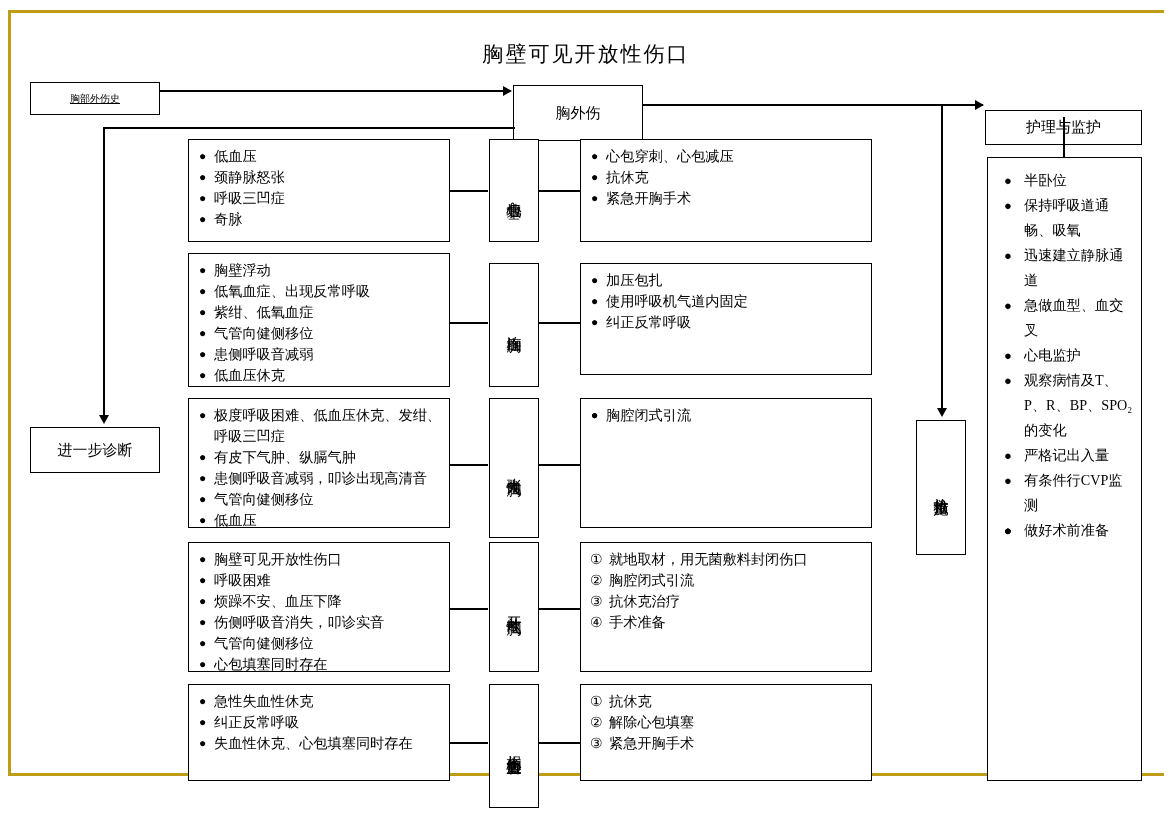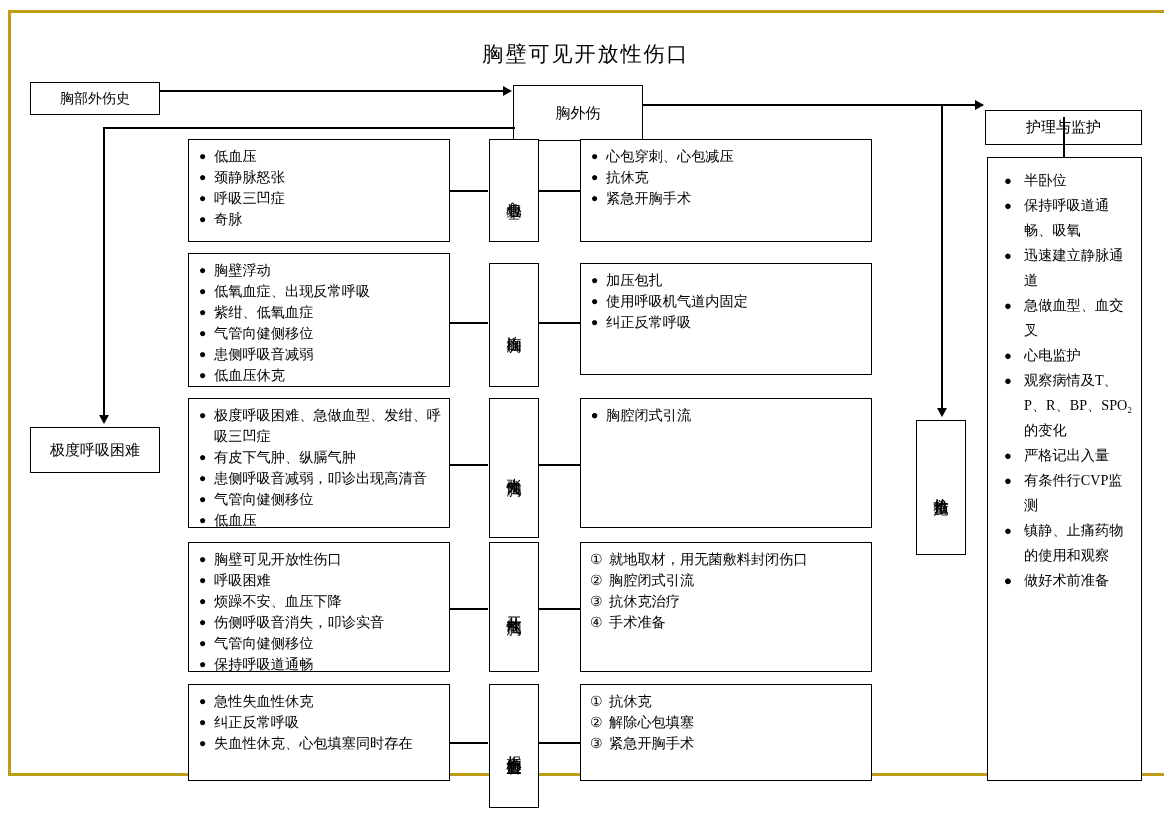--- a/index.html
+++ b/index.html
@@ -47,52 +47,52 @@
 </style>
 </head>
 <body>
 
 <div id="frame-top"></div>
 <div id="frame-left"></div>
 <div id="frame-bottom"></div>
 
 <div class="title">胸壁可见开放性伤口</div>
 
-<div class="box ctr" style="left:30px;top:82px;width:130px;height:33px;font-size:14px;">胸部外伤史</div>
+<div class="box ctr" style="left:30px;top:82px;width:130px;height:33px;font-size:10px;text-decoration:underline;">胸部外伤史</div>
 
 <div class="box ctr" style="left:513px;top:85px;width:130px;height:56px;font-size:15px;">胸外伤</div>
 
 <div class="hline" style="left:160px;top:90px;width:344px;"></div>
 <div class="arrow-r" style="left:503px;top:86px;"></div>
 
 <div class="hline" style="left:103px;top:127px;width:412px;"></div>
 <div class="vline" style="left:103px;top:127px;height:288px;"></div>
 <div class="arrow-d" style="left:99px;top:415px;"></div>
-<div class="box ctr" style="left:30px;top:427px;width:130px;height:46px;font-size:15px;">极度呼吸困难</div>
+<div class="box ctr" style="left:30px;top:427px;width:130px;height:46px;font-size:15px;">进一步诊断</div>
 
 <div class="hline" style="left:643px;top:104px;width:340px;"></div>
 <div class="arrow-r" style="left:975px;top:100px;"></div>
 <div class="vline" style="left:941px;top:104px;height:304px;"></div>
 <div class="arrow-d" style="left:937px;top:408px;"></div>
 
 <div class="box vbox" style="left:916px;top:420px;width:50px;height:135px;">抢救措施</div>
 
 <div class="box ctr" style="left:985px;top:82px;width:157px;height:35px;font-size:15px;margin-top:28px;">护理与监护</div>
 <div class="vline" style="left:1063px;top:117px;height:40px;"></div>
 
 <div class="box nurse" style="left:987px;top:157px;width:155px;height:624px;">
   <div class="li"><span class="bul">●</span><span>半卧位</span></div>
   <div class="li"><span class="bul">●</span><span>保持呼吸道通畅、吸氧</span></div>
   <div class="li"><span class="bul">●</span><span>迅速建立静脉通道</span></div>
   <div class="li"><span class="bul">●</span><span>急做血型、血交叉</span></div>
   <div class="li"><span class="bul">●</span><span>心电监护</span></div>
   <div class="li"><span class="bul">●</span><span>观察病情及T、P、R、BP、SPO₂的变化</span></div>
   <div class="li"><span class="bul">●</span><span>严格记出入量</span></div>
   <div class="li"><span class="bul">●</span><span>有条件行CVP监测</span></div>
-  <div class="li"><span class="bul">●</span><span>镇静、止痛药物的使用和观察</span></div>
+  <div class="li"><span class="bul">●</span></div>
   <div class="li"><span class="bul">●</span></div>
   <div class="li"><span class="bul">●</span><span>做好术前准备</span></div>
 </div>
 
 <div class="box blist" style="left:188px;top:139px;width:262px;height:103px;">
   <div class="li"><span class="bul">●</span><span>低血压</span></div>
   <div class="li"><span class="bul">●</span><span>颈静脉怒张</span></div>
   <div class="li"><span class="bul">●</span><span>呼吸三凹症</span></div>
   <div class="li"><span class="bul">●</span><span>奇脉</span></div>
 </div>
@@ -116,41 +116,41 @@
 <div class="hline" style="left:450px;top:322px;width:38px;"></div>
 <div class="box vbox" style="left:489px;top:263px;width:50px;height:124px;">连枷胸</div>
 <div class="hline" style="left:539px;top:322px;width:41px;"></div>
 <div class="box blist" style="left:580px;top:263px;width:292px;height:112px;">
   <div class="li"><span class="bul">●</span><span>加压包扎</span></div>
   <div class="li"><span class="bul">●</span><span>使用呼吸机气道内固定</span></div>
   <div class="li"><span class="bul">●</span><span>纠正反常呼吸</span></div>
 </div>
 
 <div class="box blist" style="left:188px;top:398px;width:262px;height:130px;">
-  <div class="li"><span class="bul">●</span><span>极度呼吸困难、急做血型、发绀、呼吸三凹症</span></div>
+  <div class="li"><span class="bul">●</span><span>极度呼吸困难、低血压休克、发绀、呼吸三凹症</span></div>
   <div class="li"><span class="bul">●</span><span>有皮下气肿、纵膈气肿</span></div>
   <div class="li"><span class="bul">●</span><span>患侧呼吸音减弱，叩诊出现高清音</span></div>
   <div class="li"><span class="bul">●</span><span>气管向健侧移位</span></div>
   <div class="li"><span class="bul">●</span><span>低血压</span></div>
 </div>
 <div class="hline" style="left:450px;top:464px;width:38px;"></div>
 <div class="box vbox" style="left:489px;top:398px;width:50px;height:140px;">张力性气胸</div>
 <div class="hline" style="left:539px;top:464px;width:41px;"></div>
 <div class="box blist" style="left:580px;top:398px;width:292px;height:130px;">
   <div class="li"><span class="bul">●</span></div>
   <div class="li"><span class="bul">●</span><span>胸腔闭式引流</span></div>
 </div>
 
 <div class="box blist" style="left:188px;top:542px;width:262px;height:130px;">
   <div class="li"><span class="bul">●</span><span>胸壁可见开放性伤口</span></div>
   <div class="li"><span class="bul">●</span><span>呼吸困难</span></div>
   <div class="li"><span class="bul">●</span><span>烦躁不安、血压下降</span></div>
   <div class="li"><span class="bul">●</span><span>伤侧呼吸音消失，叩诊实音</span></div>
   <div class="li"><span class="bul">●</span><span>气管向健侧移位</span></div>
-  <div class="li"><span class="bul">●</span><span>保持呼吸道通畅</span></div>
+  <div class="li"><span class="bul">●</span><span>心包填塞同时存在</span></div>
 </div>
 <div class="hline" style="left:450px;top:608px;width:38px;"></div>
 <div class="box vbox" style="left:489px;top:542px;width:50px;height:130px;">开放性气胸</div>
 <div class="hline" style="left:539px;top:608px;width:41px;"></div>
 <div class="box blist" style="left:580px;top:542px;width:292px;height:130px;">
   <div class="li numbered"><span class="num">①</span><span>就地取材，用无菌敷料封闭伤口</span></div>
   <div class="li numbered"><span class="num">②</span><span>胸腔闭式引流</span></div>
   <div class="li numbered"><span class="num">③</span><span>抗休克治疗</span></div>
   <div class="li numbered"><span class="num">④</span><span>手术准备</span></div>
 </div>

